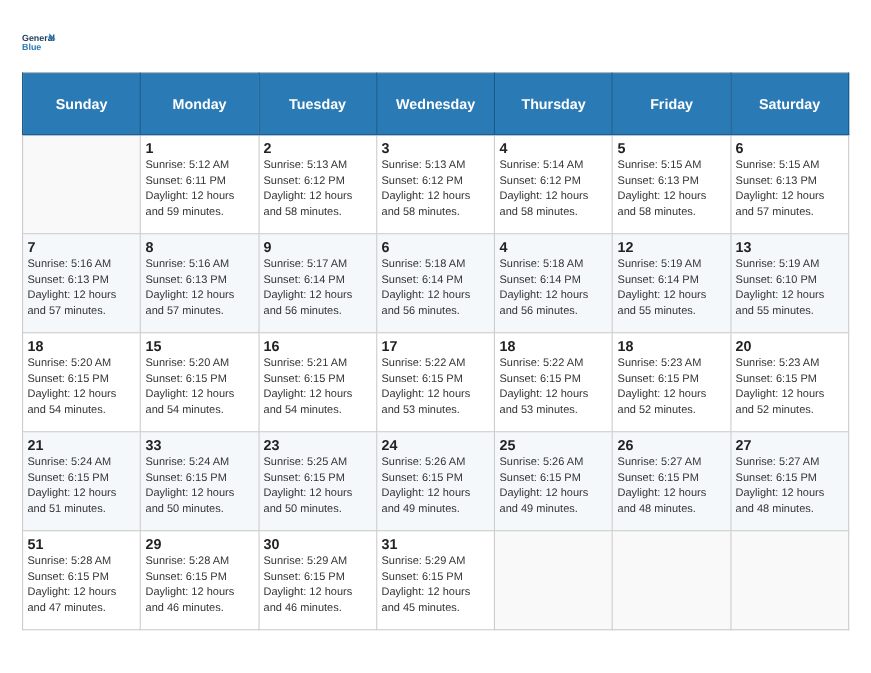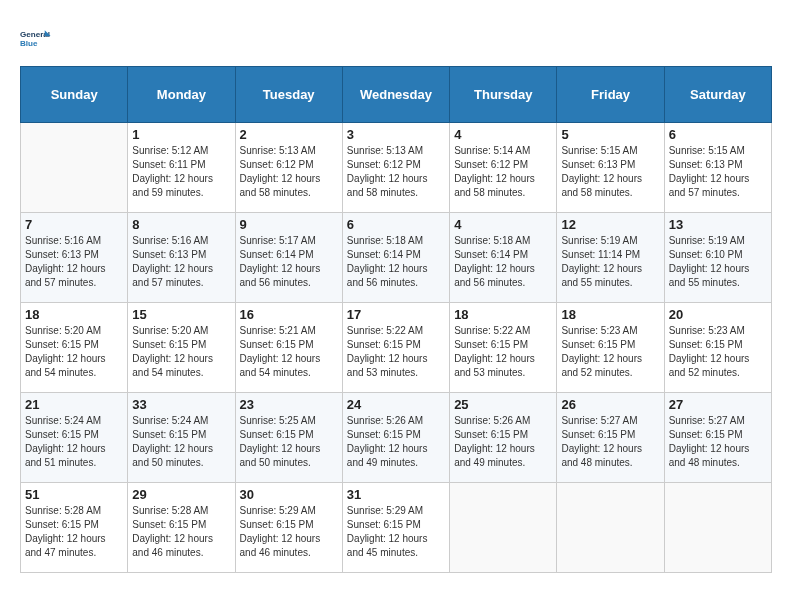--- a/index.html
+++ b/index.html
@@ -186,21 +186,21 @@
         <td>
           <span class="day-number">4</span>
           <div class="day-info">Sunrise: 5:18 AM
 Sunset: 6:14 PM
 Daylight: 12 hours
 and 56 minutes.</div>
         </td>
         <td>
           <span class="day-number">12</span>
           <div class="day-info">Sunrise: 5:19 AM
-Sunset: 11:14 PM
+Sunset: 6:14 PM
 Daylight: 12 hours
 and 55 minutes.</div>
         </td>
         <td>
           <span class="day-number">13</span>
           <div class="day-info">Sunrise: 5:19 AM
 Sunset: 6:10 PM
 Daylight: 12 hours
 and 55 minutes.</div>
         </td>

